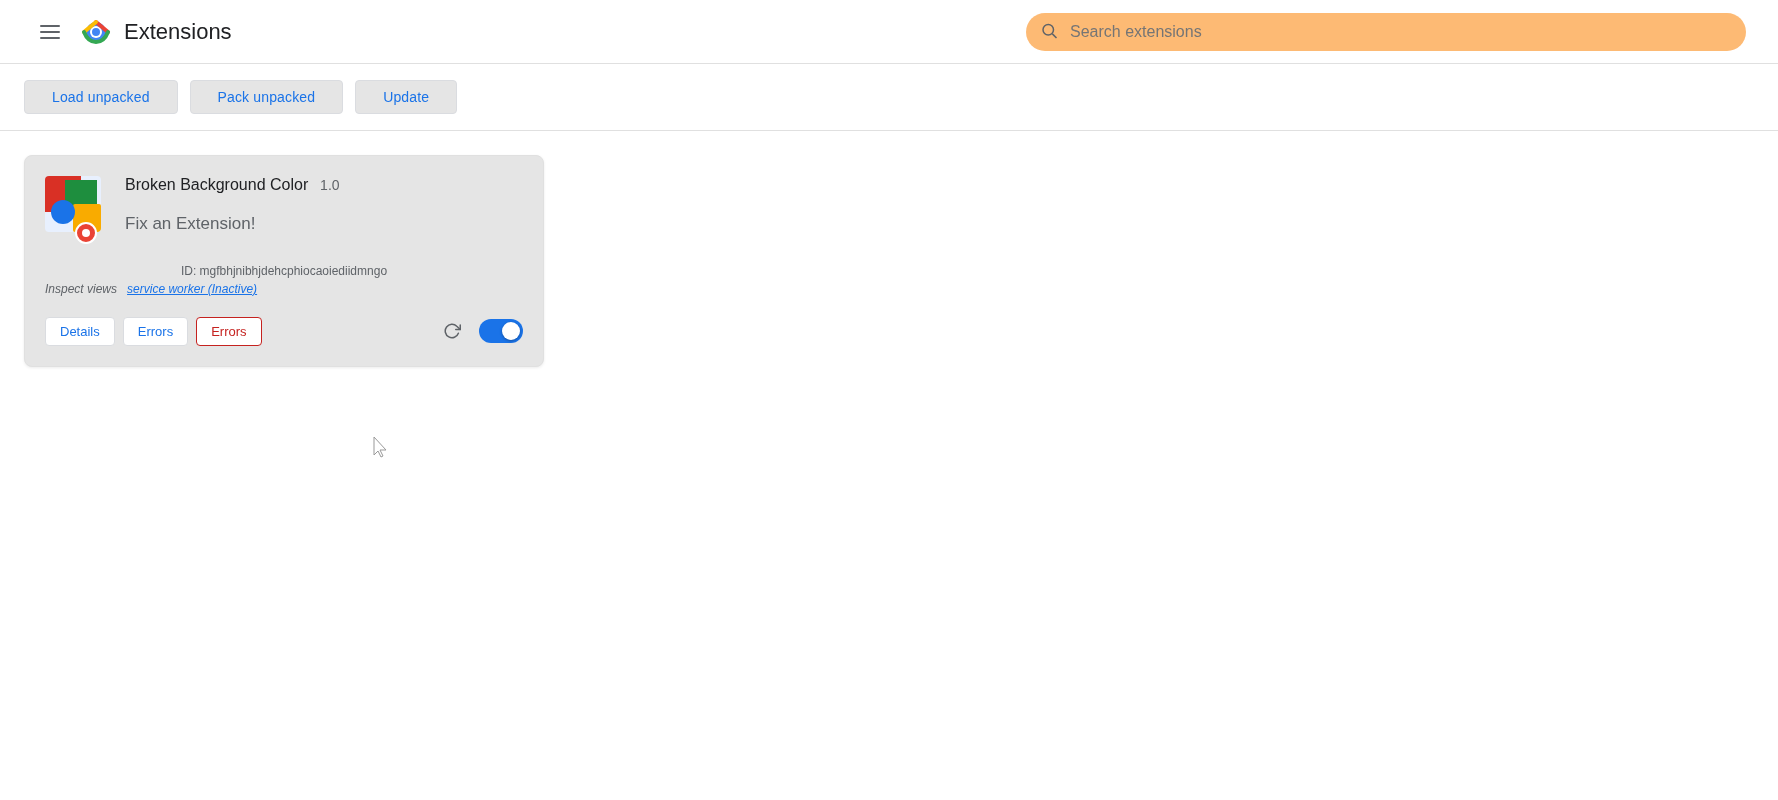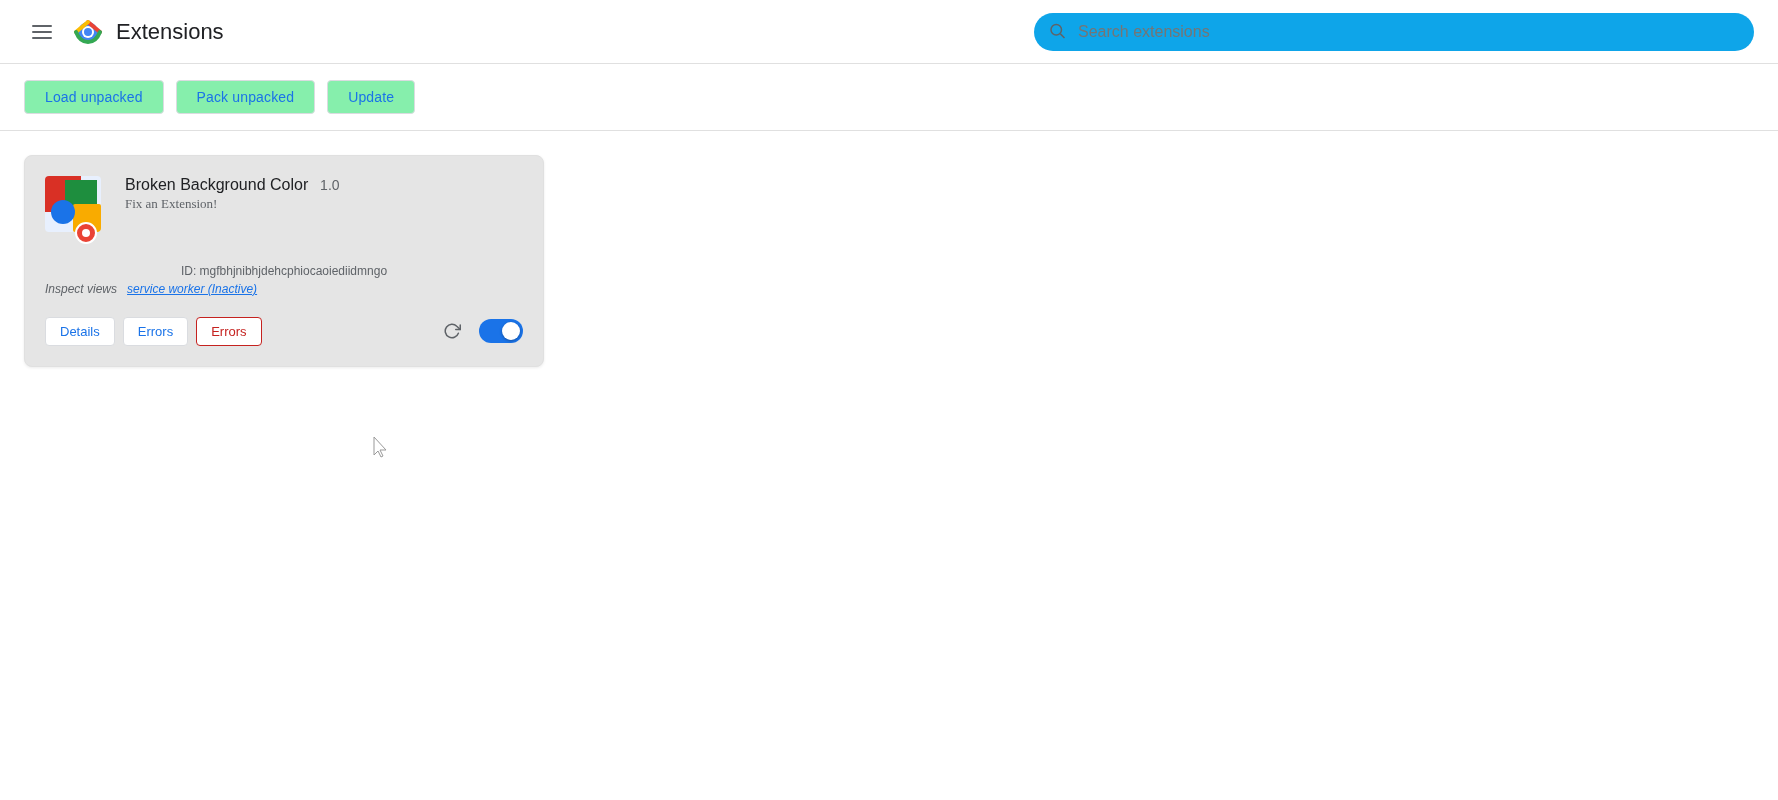--- a/index.html
+++ b/index.html
@@ -7,21 +7,21 @@
       font-family: 'Segoe UI', Arial, sans-serif;
       background: #fff;
       color: #202124;
       font-size: 14px;
     }
 
     
     .header {
       display: flex;
       align-items: center;
-      padding: 0 24px;
+      padding: 0 32px;
       height: 64px;
       border-bottom: 1px solid #e0e0e0;
       gap: 16px;
     }
     .header-left {
       display: flex;
       align-items: center;
       gap: 12px;
     }
     .menu-icon {
@@ -50,21 +50,21 @@
     .search-bar {
       flex: 1;
       max-width: 720px;
       margin-left: auto;
     }
     .search-bar input {
       width: 100%;
       padding: 10px 16px 10px 44px;
       border: none;
       border-radius: 24px;
-      background: #0ea5e9;
+      background: #fdba74;
       font-size: 16px;
       color: #202124;
       outline: none;
     }
     .search-wrapper {
       position: relative;
     }
     .search-icon-wrap {
       position: absolute;
       left: 14px;
@@ -76,24 +76,24 @@
 
     
     .toolbar {
       display: flex;
       align-items: center;
       padding: 16px 24px;
       gap: 12px;
       border-bottom: 1px solid #e0e0e0;
     }
     .toolbar-btn {
-      padding: 8px 20px;
+      padding: 8px 27px;
       border: 1px solid #dadce0;
       border-radius: 4px;
-      background: #86efac;
+      background: #e5e5e5;
       color: #1a73e8;
       font-size: 14px;
       font-weight: 500;
       cursor: pointer;
       letter-spacing: 0.01em;
     }
 
     
     .main {
       padding: 24px;
@@ -181,24 +181,23 @@
       font-weight: 500;
       color: #202124;
     }
     .ext-version {
       font-size: 14px;
       color: #5f6368;
       font-weight: 400;
       margin-left: 8px;
     }
     .ext-desc {
-      font-size: 13px;
-      color: #5f6368;
-      margin-top: 2px;
-      font-family: Liberation Serif, serif;
+      font-size: 17px;
+      color: #5f6368;
+      margin-top: 20px;
     }
 
     .ext-meta {
       margin-bottom: 20px;
     }
     .ext-id {
       font-size: 12px;
       color: #5f6368;
       margin-bottom: 4px;
       text-align: center;

